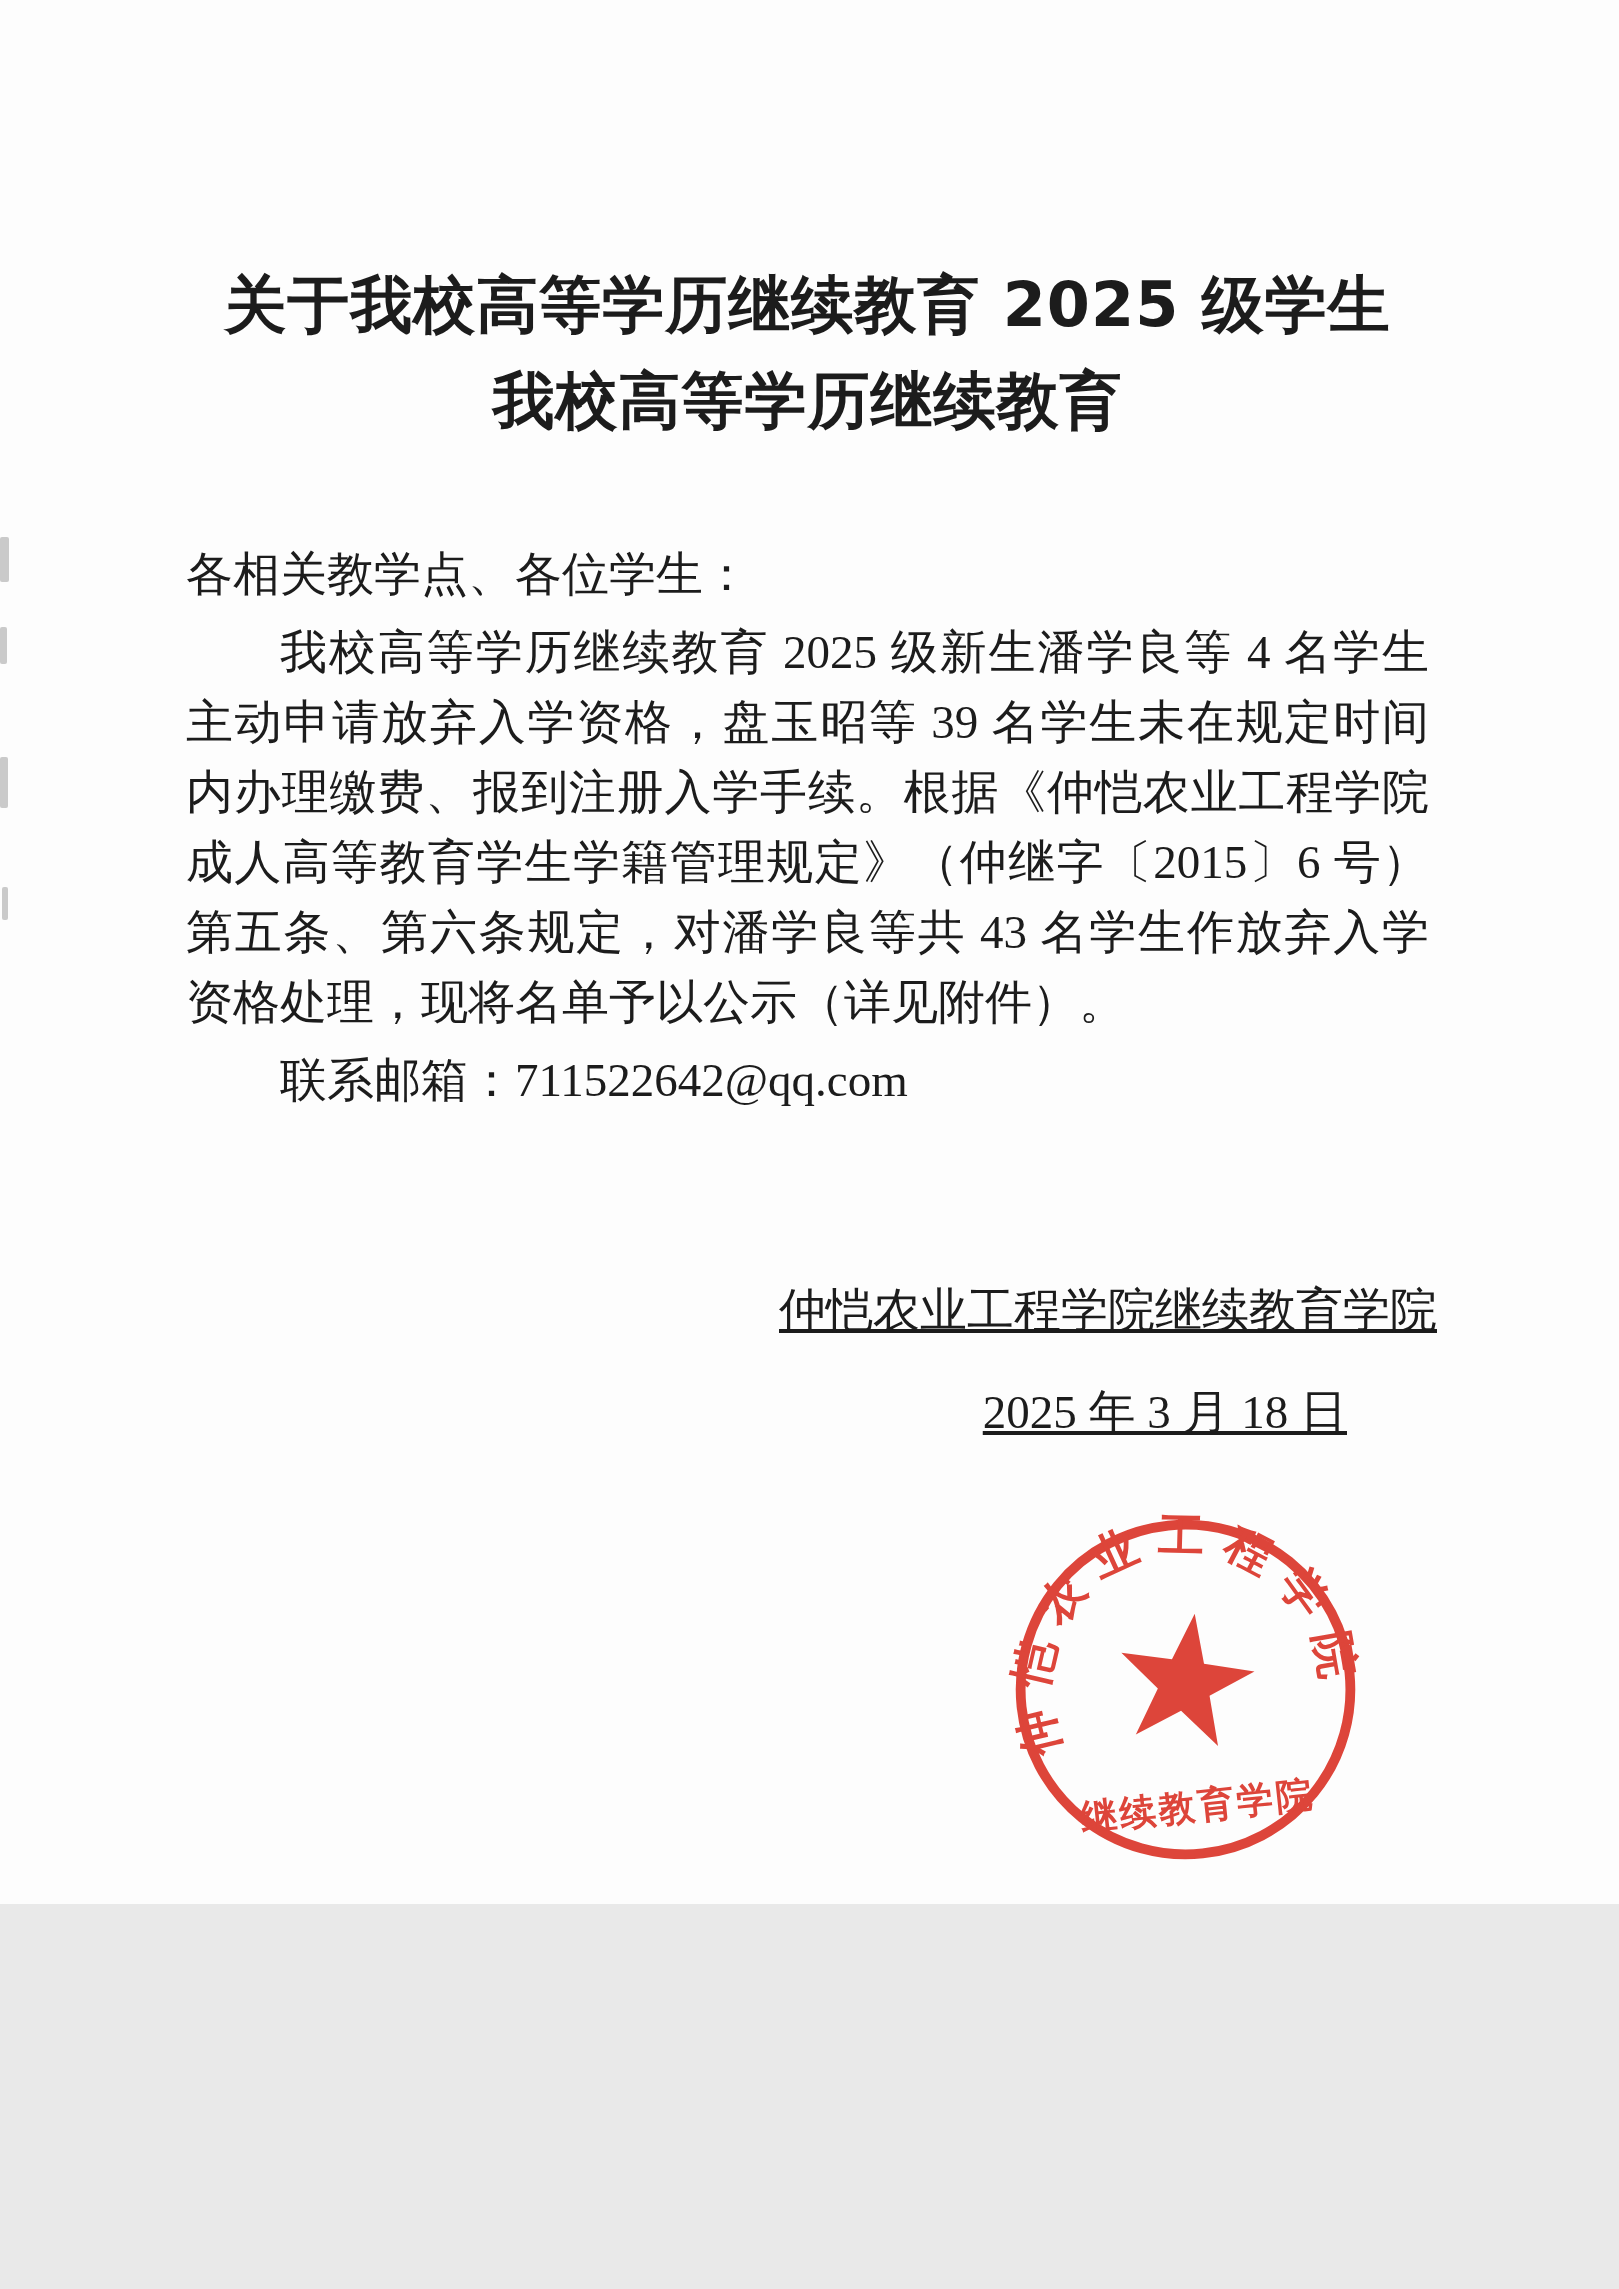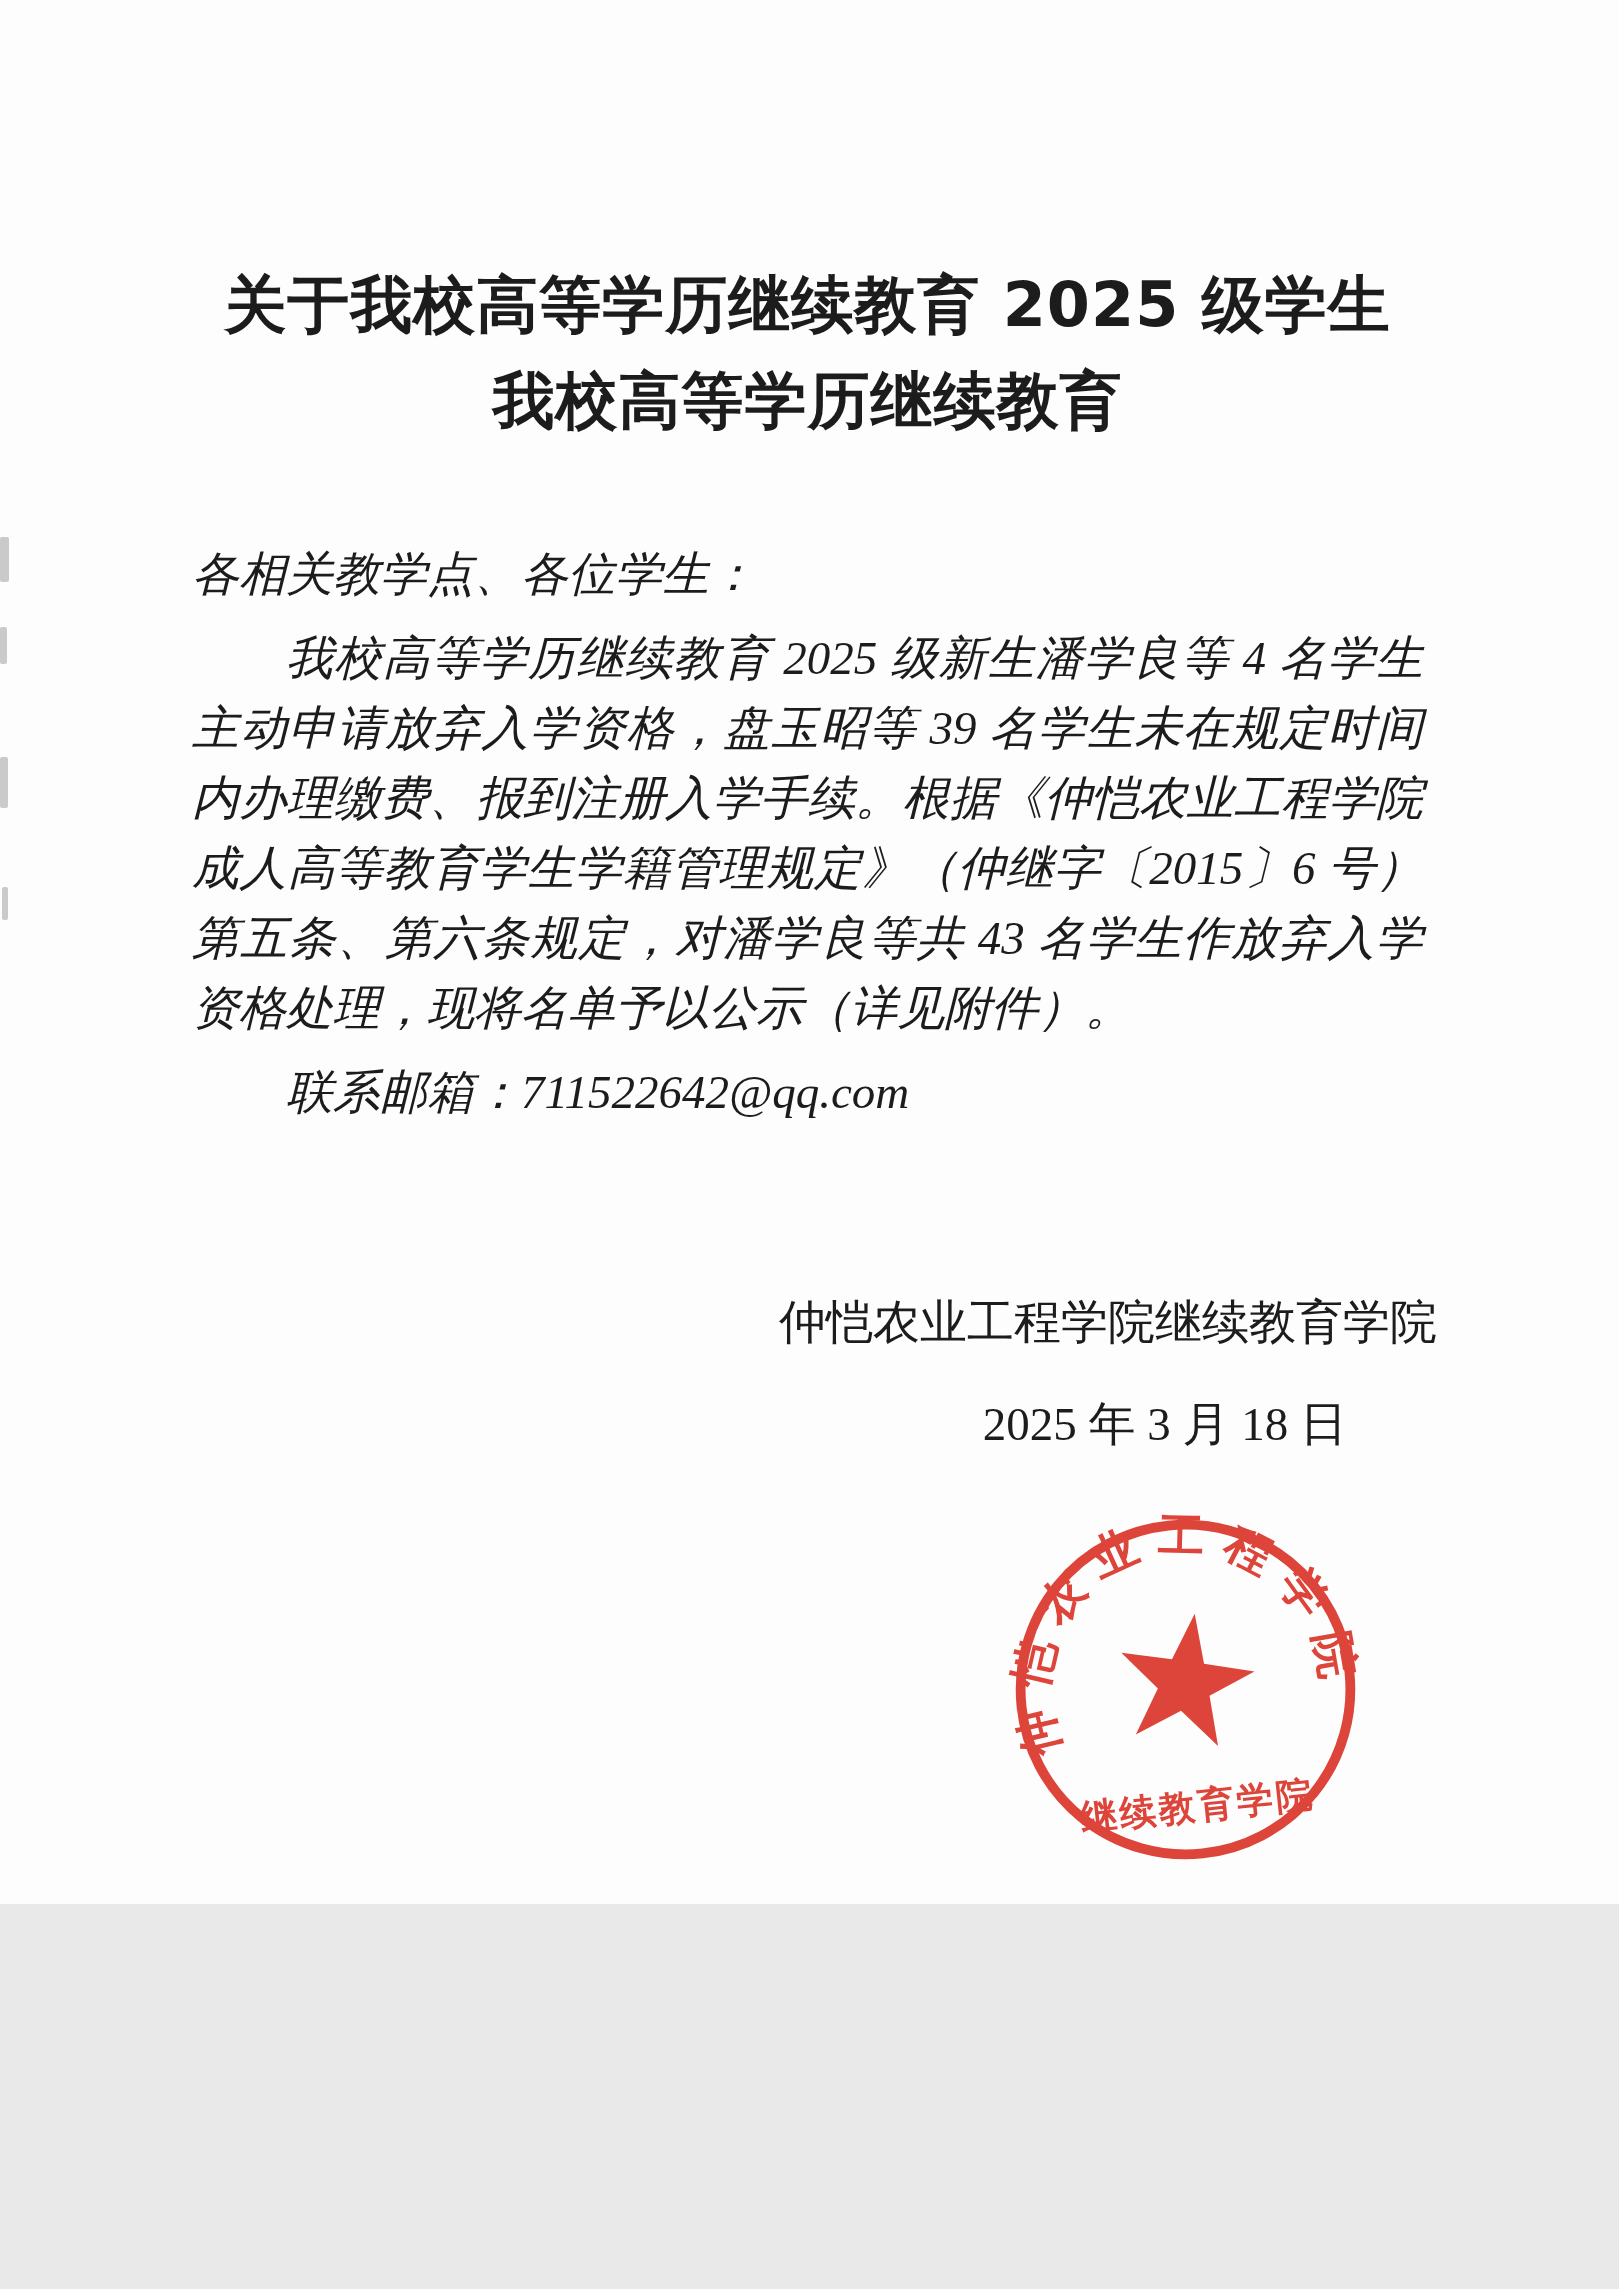--- a/index.html
+++ b/index.html
@@ -28,31 +28,32 @@
     font-size: 62px;
     line-height: 96px;
     letter-spacing: 1px;
   }
   .doc-title .t-line { display: block; }
   .body-text {
     font-size: 47px;
     line-height: 70px;
     text-align: justify;
   }
-  .body-text p { margin: 14px; font-style: italic; }
+  .body-text p { margin: 8px; }
   .indent { text-indent: 2em; }
   .contact-row .gap { display: inline-block; width: 110px; }
   .attachment-row { margin-top: 74px; }
   .signature {
     margin-top: 165px;
     display: flex;
     flex-direction: column;
     align-items: flex-end;
     font-size: 47px;
     line-height: 61px;
+    text-decoration: underline;
   }
   .sig-date { margin-top: 41px; margin-right: 90px; }
   .stamp {
     position: absolute;
     left: 1002px; top: 1506px;
     width: 367px; height: 367px;
     mix-blend-mode: multiply;
     opacity: 0.92;
     transform: rotate(-6deg);
   }

